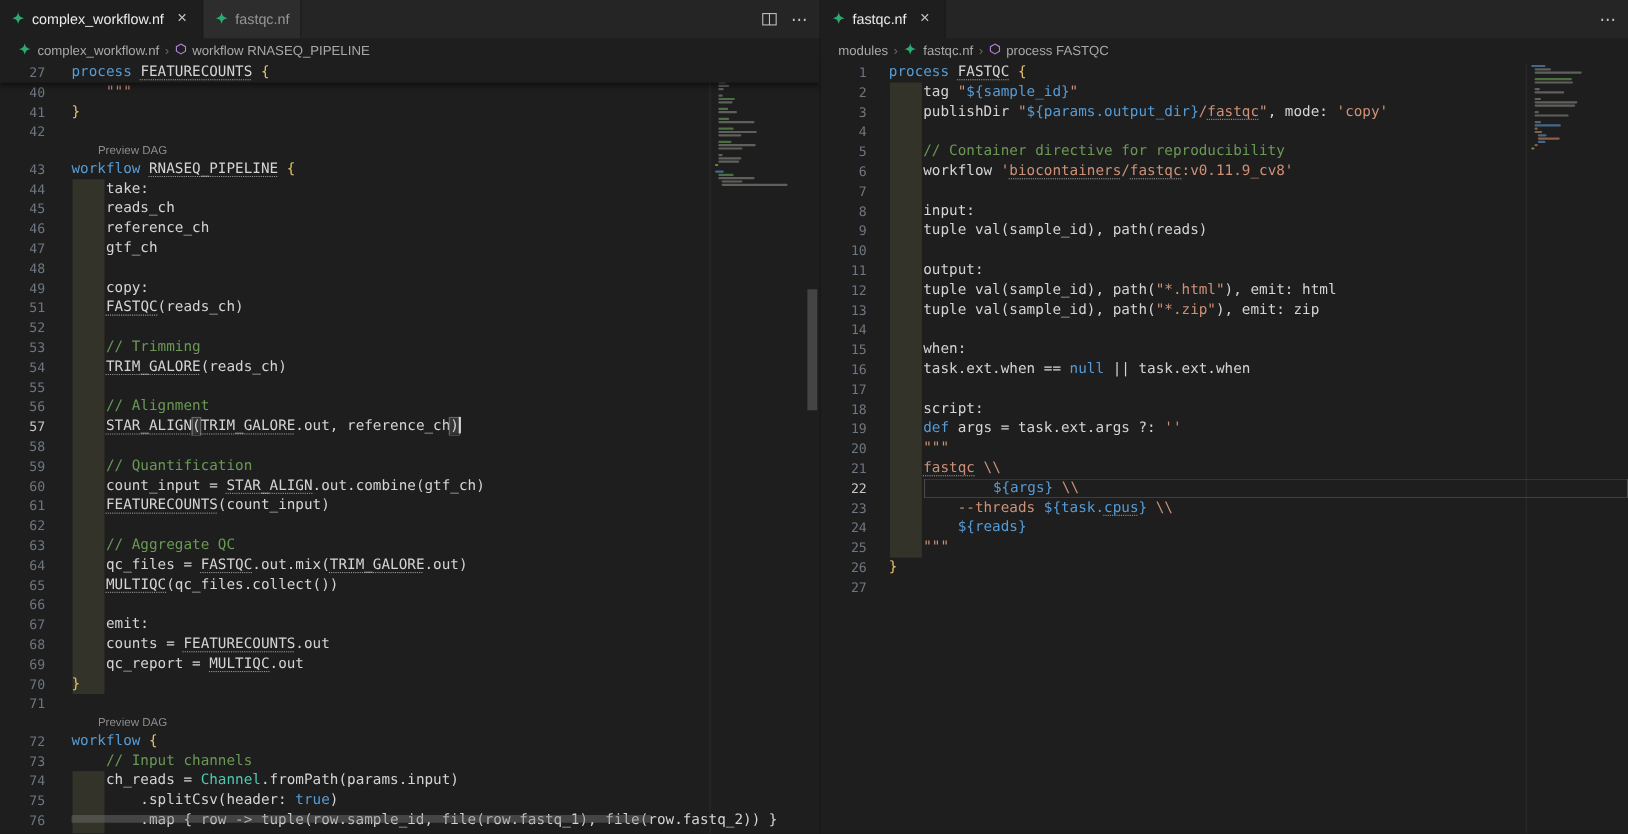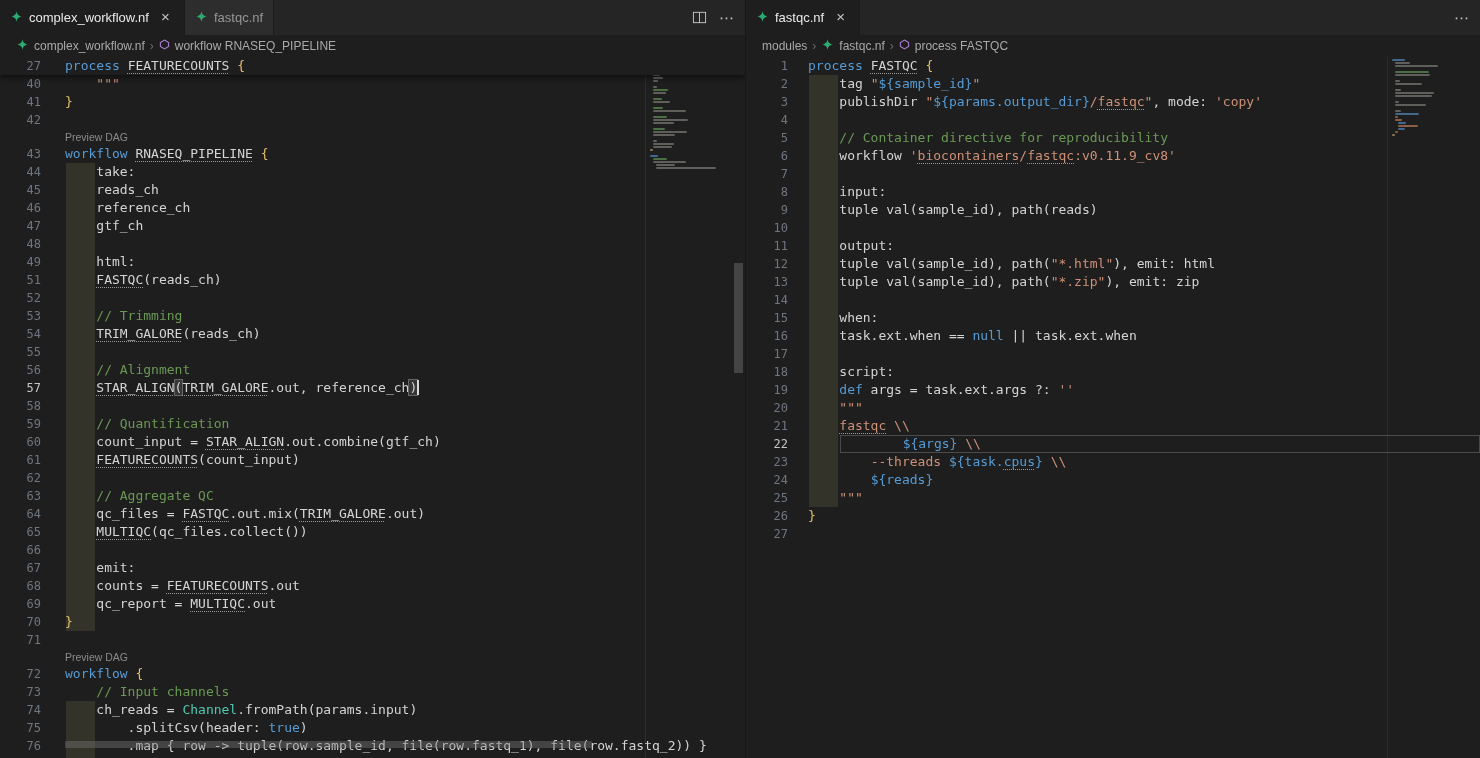--- a/index.html
+++ b/index.html
@@ -35,21 +35,21 @@
   .editor{flex:1;position:relative;overflow:hidden;}
 
   .lines{position:absolute;left:0;right:0;z-index:1;}
   .row{display:flex;height:18px;}
   .row .gutter{flex:0 0 65px;box-sizing:border-box;text-align:right;padding-right:24px;color:#6e7681;
       font:12px/18px "DejaVu Sans Mono",monospace;}
   .pane.right .row .gutter{flex-basis:62px;padding-right:20px;}
   .row .gutter.active-num{color:#c6c6c6;}
   .row .body{flex:1;white-space:pre;font:13px/18px "DejaVu Sans Mono",monospace;color:#d4d4d4;min-width:0;}
   .row.cur .body{box-shadow:inset 0 0 0 1px #4a4a4a;margin-left:32px;}
-  .row.lens{height:16px;}
+  .row.lens{height:16px;margin-left:24px;}
   .row.lens .body{font:10.5px/15px "Liberation Sans",sans-serif;color:#8c8c8c;padding-top:1px;cursor:pointer;}
 
   .tok.fg{color:#d4d4d4;}
   .tok.kw{color:#569cd6;}
   .tok.str{color:#ce9178;}
   .tok.com{color:#6a9955;}
   .tok.br{color:#e2c06b;}
   .tok.teal{color:#4ec9b0;}
   .tok.itp{color:#569cd6;}
   .tok.und{text-decoration:underline dotted #979797 1px;text-underline-offset:3px;}
@@ -171,21 +171,21 @@
             <div class="row">
               <div class="gutter">47</div>
               <div class="body"><span class="tok fg">    gtf_ch</span></div>
             </div>
             <div class="row">
               <div class="gutter">48</div>
               <div class="body"></div>
             </div>
             <div class="row">
               <div class="gutter">49</div>
-              <div class="body"><span class="tok fg">    html:</span></div>
+              <div class="body"><span class="tok fg">    copy:</span></div>
             </div>
             <div class="row">
               <div class="gutter">51</div>
               <div class="body"><span class="tok fg">    </span><span class="tok fg und">FASTQC</span><span class="tok fg">(reads_ch)</span></div>
             </div>
             <div class="row">
               <div class="gutter">52</div>
               <div class="body"></div>
             </div>
             <div class="row">

